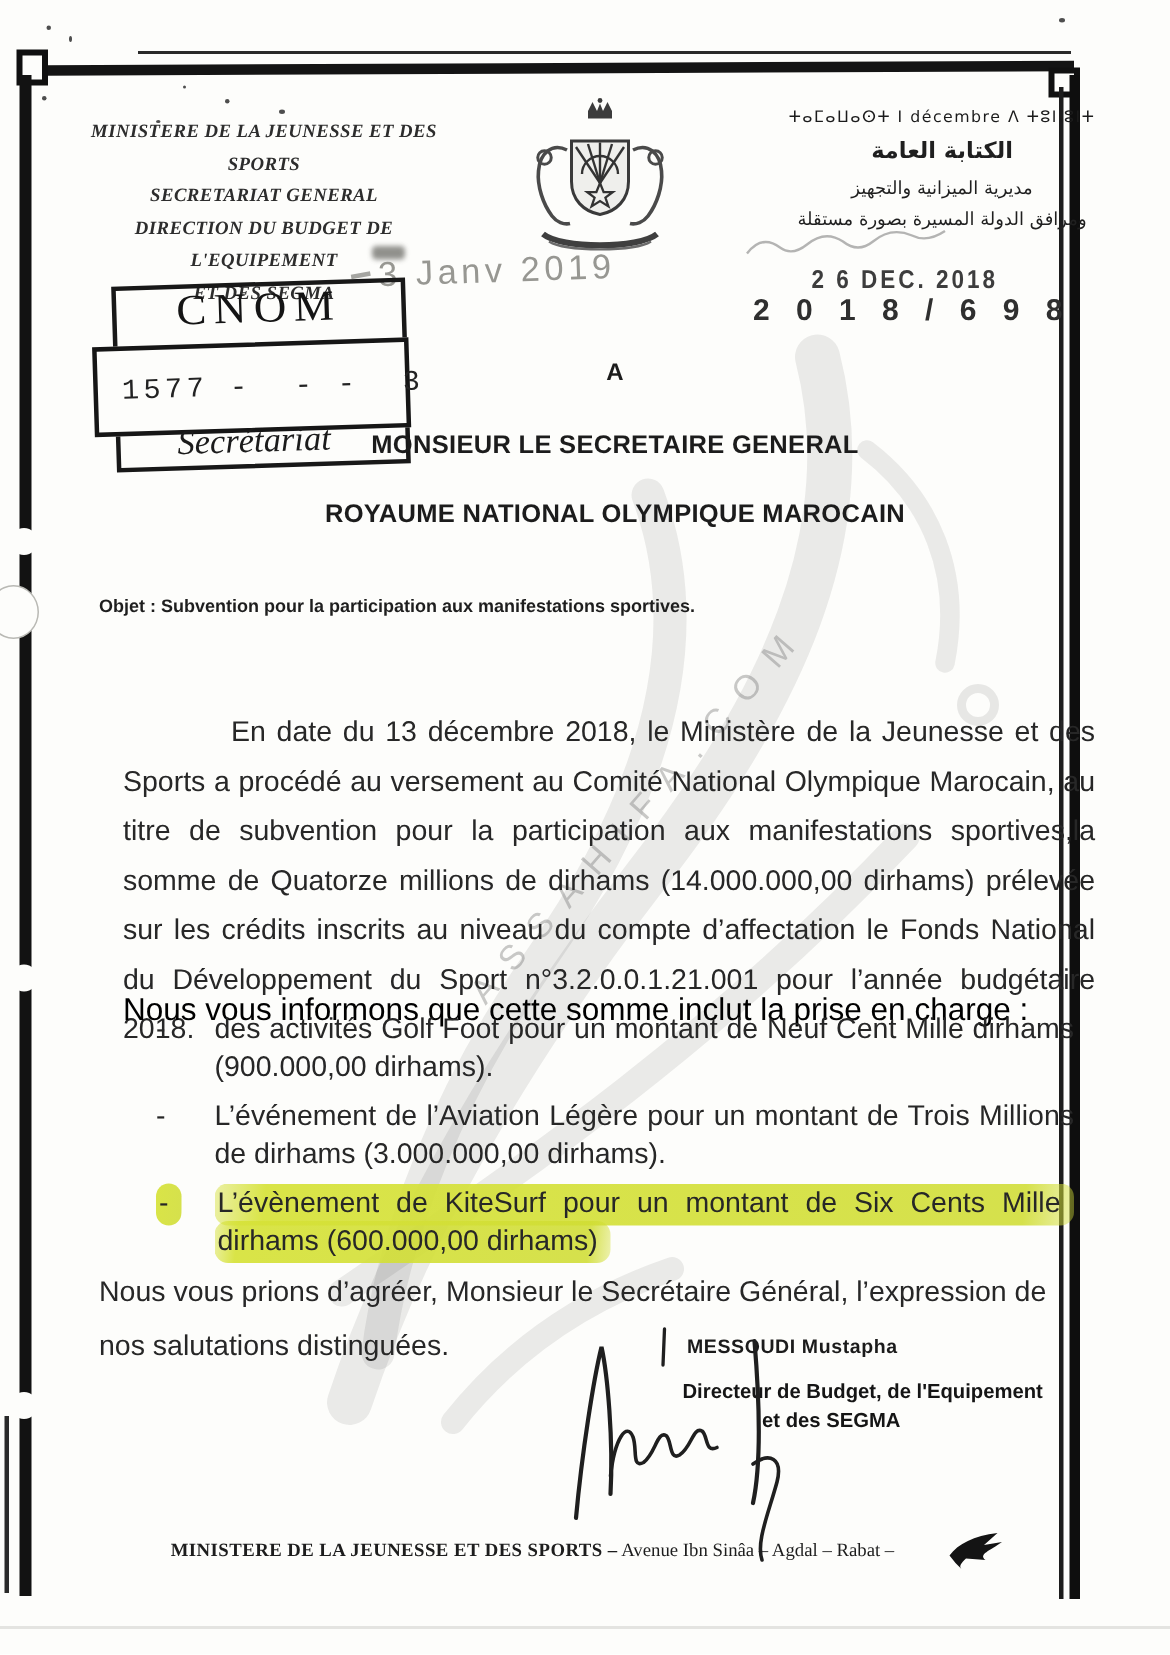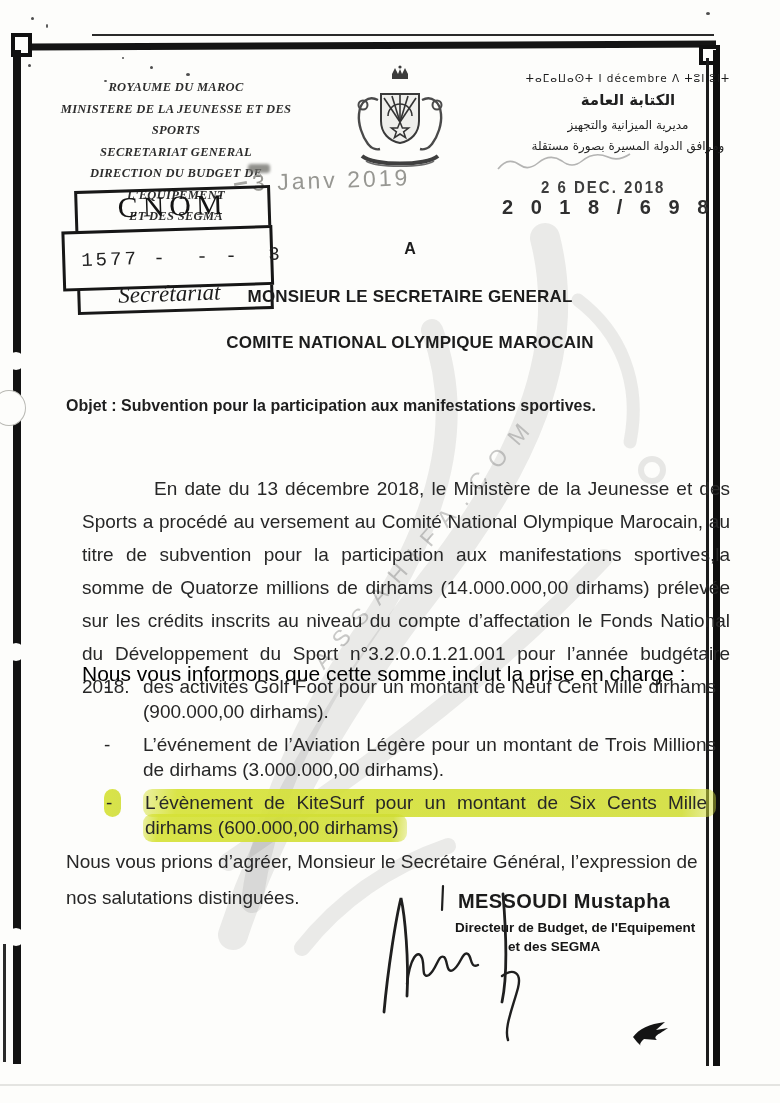--- a/index.html
+++ b/index.html
@@ -62,39 +62,39 @@
   .cnom-num{font-family:"Liberation Mono",monospace;font-size:19px;letter-spacing:3px;
             color:#232323;padding-left:16px;white-space:pre;}
   .cnom-sub{position:absolute;left:4px;top:90px;width:170px;text-align:center;
             font-family:"Liberation Serif",serif;font-style:italic;font-size:23px;color:#1b1b1b;}
 
   
   .addr{position:absolute;left:140px;top:240px;width:540px;text-align:center;font-weight:bold;color:#1c1c1c;}
   .addr-a{font-size:16px;margin:0 0 29px;}
   .addr-1{font-size:17px;margin:0 0 26px;letter-spacing:0.2px;}
   .addr-2{font-size:17px;margin:0;letter-spacing:0.2px;}
-  .objet{position:absolute;left:66px;top:397px;font-size:16px;font-weight:bold;color:#1e1e1e;}
+  .objet{position:absolute;left:66px;top:397px;font-size:12px;font-weight:bold;color:#1e1e1e;}
 
   
   .para1{position:absolute;left:66px;top:456px;width:648px;margin:16px;font-size:19px;
          line-height:33px;text-align:justify;text-indent:72px;color:#272727;}
   .intro{position:absolute;left:66px;top:646px;width:648px;margin:16px;font-size:21px;color:#000000;}
   .li{position:absolute;left:104px;width:612px;display:flex;}
   .li .dash{width:39px;flex:none;font-size:19px;line-height:25px;}
   .li .txt{flex:1;font-size:19px;line-height:25px;text-align:justify;color:#272727;}
   .li1{top:674px;} .li2{top:732px;} .li3{top:790px;}
   .hl{background:linear-gradient(96deg, rgba(213,224,58,0.45) 0%, rgba(214,226,56,0.92) 6%,
       rgba(208,221,52,0.88) 94%, rgba(213,224,58,0.4) 100%);
       box-decoration-break:clone;-webkit-box-decoration-break:clone;
       padding:3px 9px 4px 2px;border-radius:9px;}
   .closing{position:absolute;left:66px;top:844px;width:655px;margin:0;font-size:19px;
            line-height:36px;color:#272727;}
 
   
-  .sig-name{position:absolute;left:458px;top:890px;font-size:20px;font-weight:bold;
+  .sig-name{position:absolute;left:458px;top:890px;font-size:13px;font-weight:bold;
             color:#1b1b1b;letter-spacing:0.4px;}
   .sig-t1{position:absolute;left:455px;top:920px;font-size:13.5px;font-weight:bold;color:#151515;}
   .sig-t2{position:absolute;left:508px;top:939px;font-size:13.5px;font-weight:bold;color:#151515;}
   .sig-scribble{position:absolute;left:372px;top:884px;width:170px;height:158px;}
 
   
   .footer{position:absolute;left:95px;top:1026px;width:520px;text-align:center;
           font-family:"Liberation Serif",serif;font-size:12.5px;color:#1d1d1d;white-space:nowrap;}
   .f-b{font-weight:bold;letter-spacing:0.3px;}
   .bird{position:absolute;left:630px;top:1020px;width:40px;height:26px;}
@@ -132,21 +132,20 @@
   <div class="speck" style="left:31px;top:17px;width:3px;height:3px;"></div>
   <div class="speck" style="left:46px;top:24px;width:2px;height:4px;"></div>
   <div class="speck" style="left:28px;top:64px;width:3px;height:3px;"></div>
   <div class="speck" style="left:150px;top:66px;width:3px;height:3px;"></div>
   <div class="speck" style="left:186px;top:73px;width:4px;height:3px;"></div>
   <div class="speck" style="left:122px;top:57px;width:2px;height:2px;"></div>
   <div class="speck" style="left:104px;top:80px;width:3px;height:2px;"></div>
   <div class="speck" style="left:706px;top:12px;width:4px;height:3px;"></div>
 
   <div class="hdr-left">
-    <div>ROYAUME DU MAROC</div>
     <div>MINISTERE DE LA JEUNESSE ET DES SPORTS</div>
     <div>SECRETARIAT GENERAL</div>
     <div>DIRECTION DU BUDGET DE L'EQUIPEMENT</div>
     <div>ET DES SEGMA</div>
   </div>
 
   <svg class="emblem" viewBox="0 0 104 110">
     <circle cx="52" cy="3" r="1.6" fill="#3c3c3c"></circle>
     <path d="M44 10 l3 -6 3 6 2 -5 2 5 3 -6 3 6 v5 h-16 z" fill="#3c3c3c"></path>
     <path d="M33 30 h38 v27 c0 12 -8 20 -19 22 c-11 -2 -19 -10 -19 -22 z" fill="#efefec" stroke="#3a3a3a" stroke-width="2"></path>
@@ -190,21 +189,21 @@
     <div class="cnom-title">CNOM</div>
     <div class="cnom-box">
       <span class="cnom-num">1577 -  - -  3</span>
     </div>
     <div class="cnom-sub">Secrétariat</div>
   </div>
 
   <div class="addr">
     <div class="addr-a">A</div>
     <div class="addr-1">MONSIEUR LE SECRETAIRE GENERAL</div>
-    <div class="addr-2">COMITE NATIONAL OLYMPIQUE MAROCAIN</div>
+    <div class="addr-2">ROYAUME NATIONAL OLYMPIQUE MAROCAIN</div>
   </div>
 
   <div class="objet">Objet : Subvention pour la participation aux manifestations sportives.</div>
 
   <p class="para1">En date du 13 décembre 2018, le Ministère de la Jeunesse et des Sports a procédé au versement au Comité National Olympique Marocain, au titre de subvention pour la participation aux manifestations sportives,la somme de Quatorze millions de dirhams (14.000.000,00 dirhams) prélevée sur les crédits inscrits au niveau du compte d’affectation le Fonds National du Développement du Sport n°3.2.0.0.1.21.001 pour l’année budgétaire 2018.</p>
   <p class="intro">Nous vous informons que cette somme inclut la prise en charge :</p>
 
   <div class="li li1">
     <span class="dash">-</span>
     <span class="txt">des activités Golf Foot pour un montant de Neuf Cent Mille dirhams (900.000,00 dirhams).</span>
@@ -226,17 +225,21 @@
   <svg class="sig-scribble" viewBox="0 0 170 158">
     <g fill="none" stroke="#1f1f1f" stroke-linecap="round">
       <path d="M71 2 L70 26" stroke-width="2.2"></path>
       <path d="M12 128 C16 84 24 34 29 14 C33 32 37 76 35 112" stroke-width="2.8"></path>
       <path d="M35 100 C38 74 46 64 50 74 C53 82 49 95 57 91 C65 85 66 70 72 73 C76 76 74 90 81 86 C89 81 90 67 96 70 C100 73 98 85 106 81" stroke-width="2.4"></path>
       <path d="M131 10 C134 46 136 90 130 118" stroke-width="2.8"></path>
       <path d="M130 92 C141 84 150 88 146 104 C140 126 132 144 136 156" stroke-width="2.4"></path>
     </g>
   </svg>
 
+  <div class="footer">
+    <span class="f-b">MINISTERE DE LA JEUNESSE ET DES SPORTS –</span>
+    <span class="f-r">Avenue Ibn Sinâa – Agdal – Rabat –</span>
+  </div>
   <svg class="bird" viewBox="0 0 40 26">
     <path d="M3 17 C9 9 19 4 35 2 L26 10 L38 8 C30 14 22 16 27 20 L14 19 C11 22 9 24 11 26 L7 22 Z" fill="#141414"></path>
   </svg>
 
 </div>
 
 </body></html>

